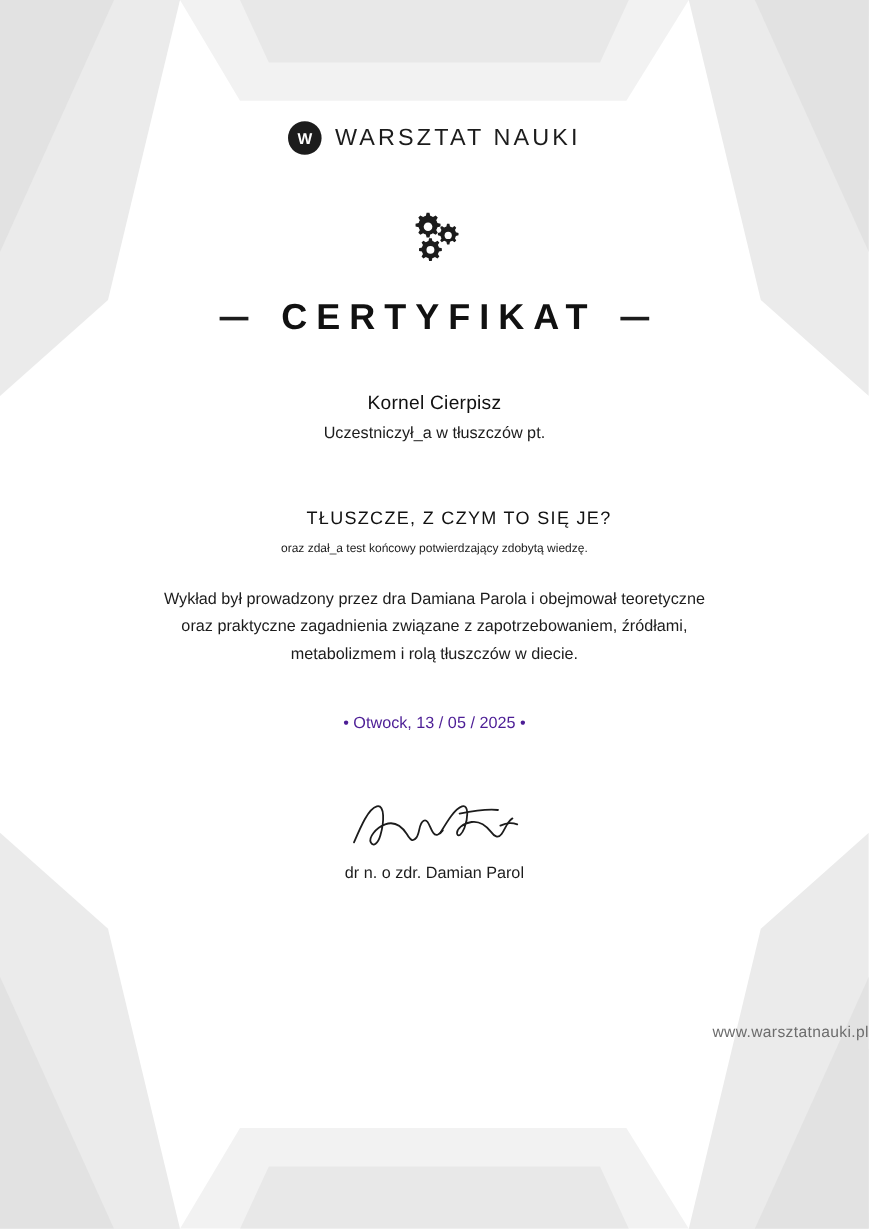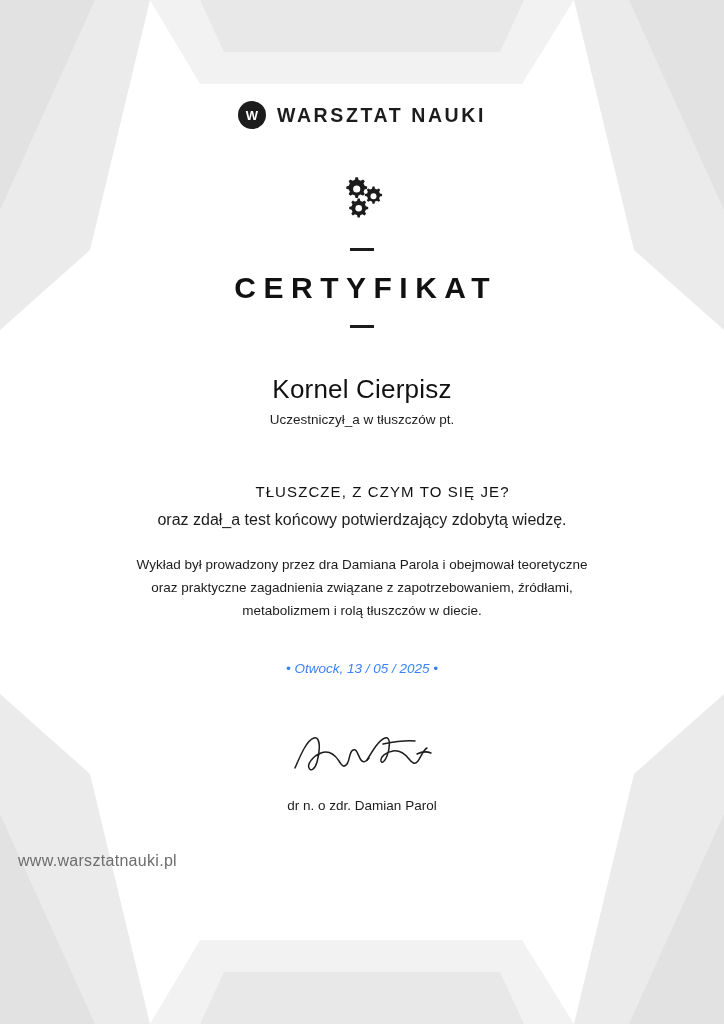--- a/index.html
+++ b/index.html
@@ -58,115 +58,113 @@
     font-size: 13px;
     font-weight: bold;
     display: flex;
     align-items: center;
     justify-content: center;
     letter-spacing: 0;
   }
   .brand-name {
     font-size: 19.5px;
     letter-spacing: 2.6px;
-    font-weight: bold;
+    font-weight: normal;
     color: #1c1c1c;
   }
 
   .gears {
     margin-top: 45px;
     height: 44px;
     display: flex;
     align-items: center;
     justify-content: center;
   }
 
   .title-row {
     margin-top: 30px;
     display: flex;
     align-items: center;
     justify-content: center;
     gap: 20px;
-    flex-direction: column;
   }
   .title-dash {
     display: block;
     width: 24px;
     height: 3px;
     background: #1c1c1c;
   }
   .cert-title {
     font-size: 30px;
     font-weight: bold;
     letter-spacing: 7.5px;
     color: #111111;
     text-indent: 7.5px;
   }
 
   .recipient {
     margin-top: 46px;
-    font-size: 26px;
+    font-size: 16px;
     font-weight: normal;
     color: #111111;
     letter-spacing: 0.2px;
   }
   .participation {
     margin-top: 7px;
     font-size: 13.5px;
     color: #1c1c1c;
   }
 
   .lecture-title {
     margin-top: 56px;
     font-size: 15px;
     letter-spacing: 1.1px;
     color: #111111;
     margin-left: 41px;
   }
   .exam-line {
     margin-top: 11px;
-    font-size: 16px;
+    font-size: 10px;
     color: #1c1c1c;
   }
 
   .description {
     margin-top: 24px;
     font-size: 13.5px;
     line-height: 1.72;
     color: #1c1c1c;
     width: 470px;
   }
 
   .place-date {
     margin-top: 38px;
     font-size: 13.5px;
-    color: #3b82f6;
-    font-style: italic;
+    color: #4c1d95;
   }
 
   .signature {
     margin-top: 52px;
     height: 54px;
     display: flex;
     align-items: center;
     justify-content: center;
   }
   .signer {
-    margin-top: 16px;
+    margin-top: 4px;
     font-size: 13.5px;
     color: #1c1c1c;
   }
 
   .website {
     position: absolute;
     left: 18px;
     right: 0;
     top: 852px;
-    text-align: left;
-    font-size: 16px;
+    text-align: right;
+    font-size: 13px;
     color: #6d6d6d;
     letter-spacing: 0.3px;
   }
 </style>
 </head>
 <body>
 
 <div class="certificate">
 
   <svg class="bg-layer" viewBox="0 0 724 1024" xmlns="http://www.w3.org/2000/svg">

